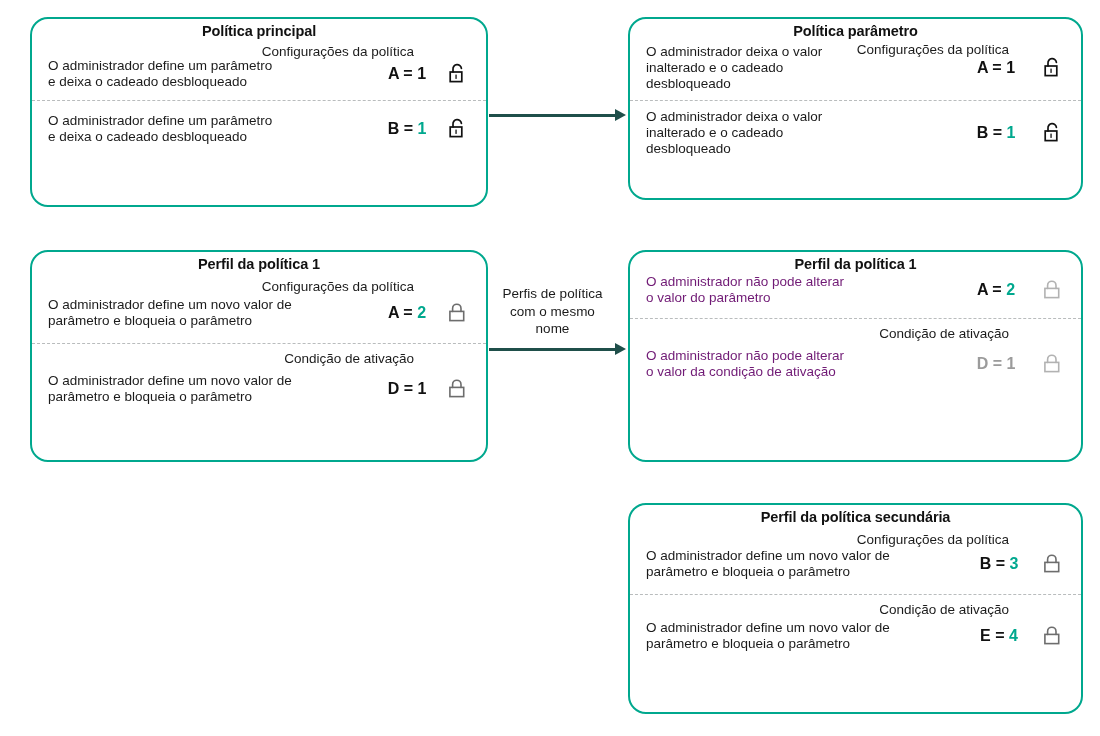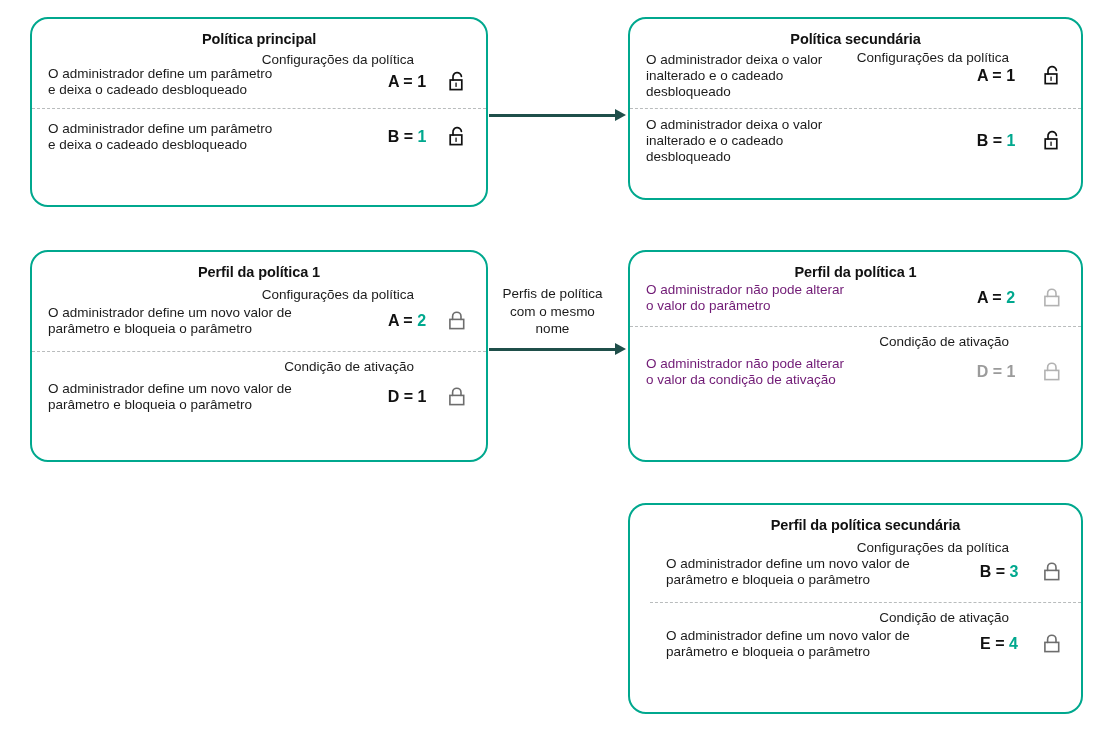--- a/index.html
+++ b/index.html
@@ -32,21 +32,21 @@
     border-radius: 18px;
     background: #ffffff;
   }
 
   .card-title {
     text-align: center;
     font-size: 14.5px;
     font-weight: bold;
     color: #111111;
     letter-spacing: -0.1px;
-    margin-top: 12px;
+    margin-top: 4px;
     margin-bottom: 2px;
   }
 
   .rows {
     position: relative;
   }
 
   .row {
     position: relative;
     display: block;
@@ -174,21 +174,21 @@
               <rect x="8.4" y="11.6" width="1.3" height="4.3" fill="#111111"></rect>
             </svg>
           </div>
         </div>
       </div>
 
     </div>
   </div>
 
   <div class="card" style="left:628px; top:17px; width:455px; height:183px;">
-    <div class="card-title">Política secundária</div>
+    <div class="card-title">Política parâmetro</div>
 
     <div class="rows" style="margin-top:2px;">
 
       <div class="row" style="padding:0 16px 8px 16px;">
         <div class="section-label">Configurações da política</div>
         <div class="row-body" style="margin-top:-14px;">
           <div class="desc">O administrador deixa o valor
 inalterado e o cadeado
 desbloqueado</div>
           <div class="value" style="width:86px;">
@@ -316,21 +316,21 @@
 
     </div>
   </div>
 
   <div class="arrow-label" style="left:489px; top:285px; width:127px;text-align:center;">Perfis de política
 com o mesmo
 nome</div>
   <div class="arrow-line" style="left:489px; top:348px; width:127px;"></div>
   <div class="arrow-head" style="left:615px; top:343px;"></div>
 
-  <div class="card" style="left:628px; top:503px; width:455px; height:211px;padding-left:20px;">
+  <div class="card" style="left:628px; top:503px; width:455px; height:211px;">
     <div class="card-title">Perfil da política secundária</div>
 
     <div class="rows" style="margin-top:6px;">
 
       <div class="row" style="padding:0 16px 14px 16px;">
         <div class="section-label">Configurações da política</div>
         <div class="row-body" style="margin-top:0px;">
           <div class="desc">O administrador define um novo valor de
 parâmetro e bloqueia o parâmetro</div>
           <div class="value" style="width:80px;">

